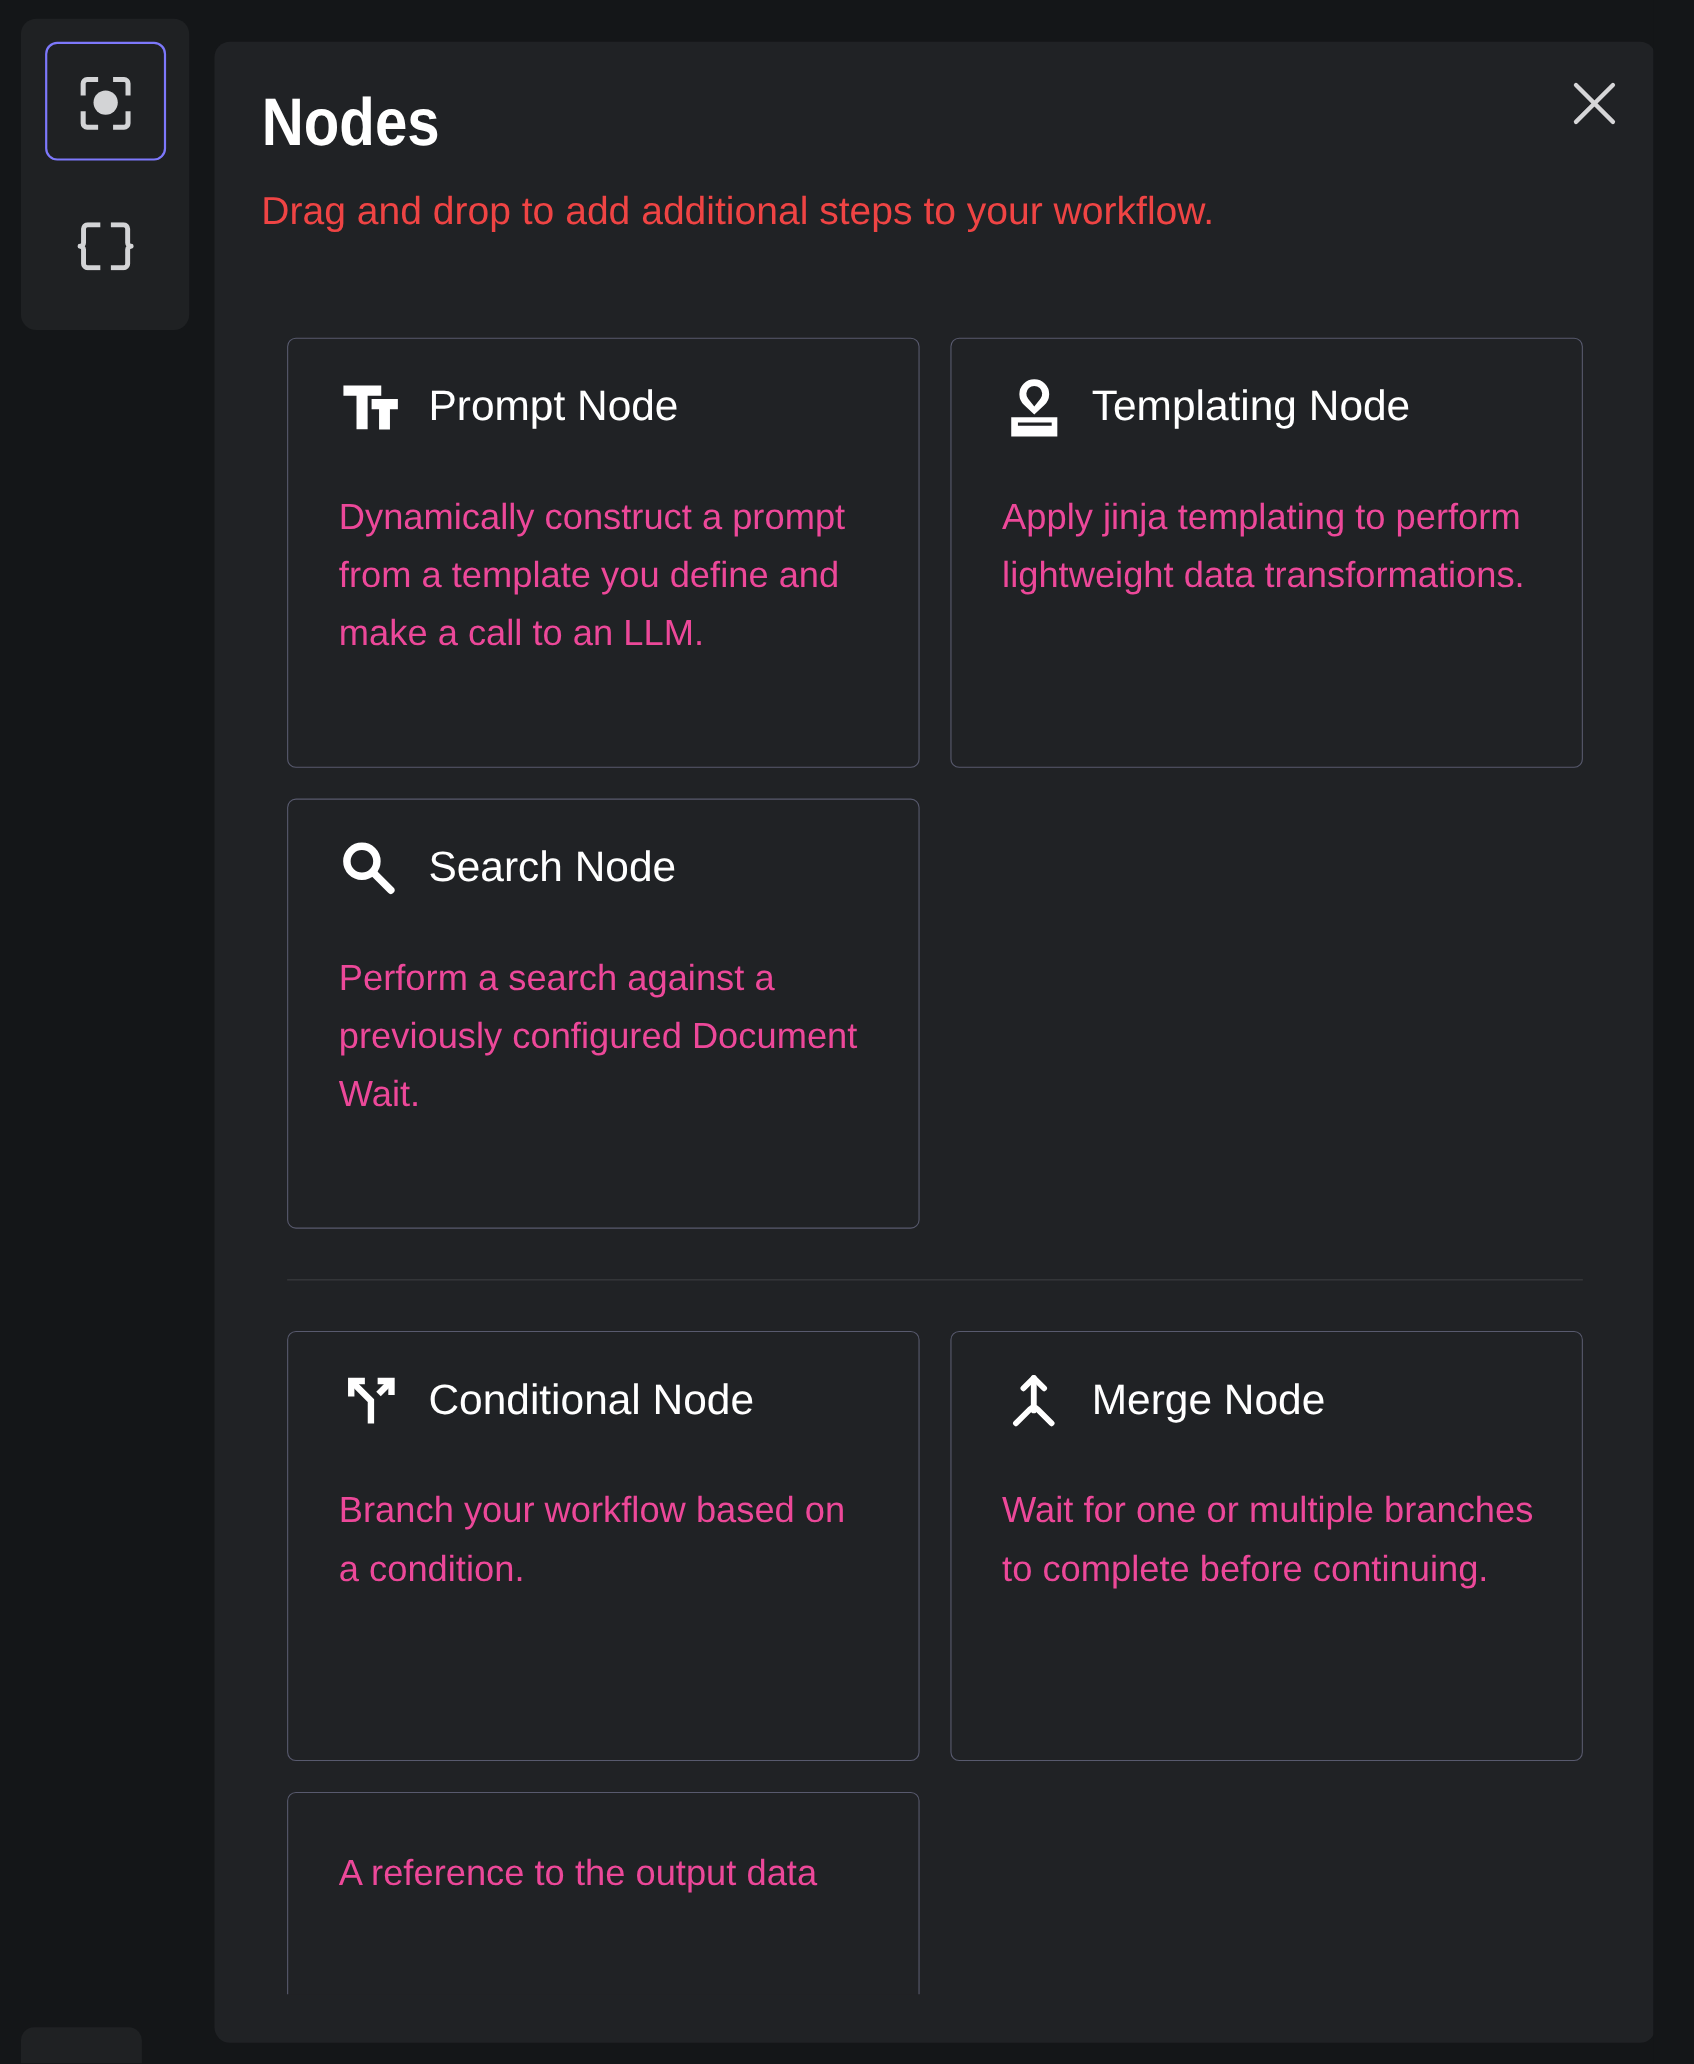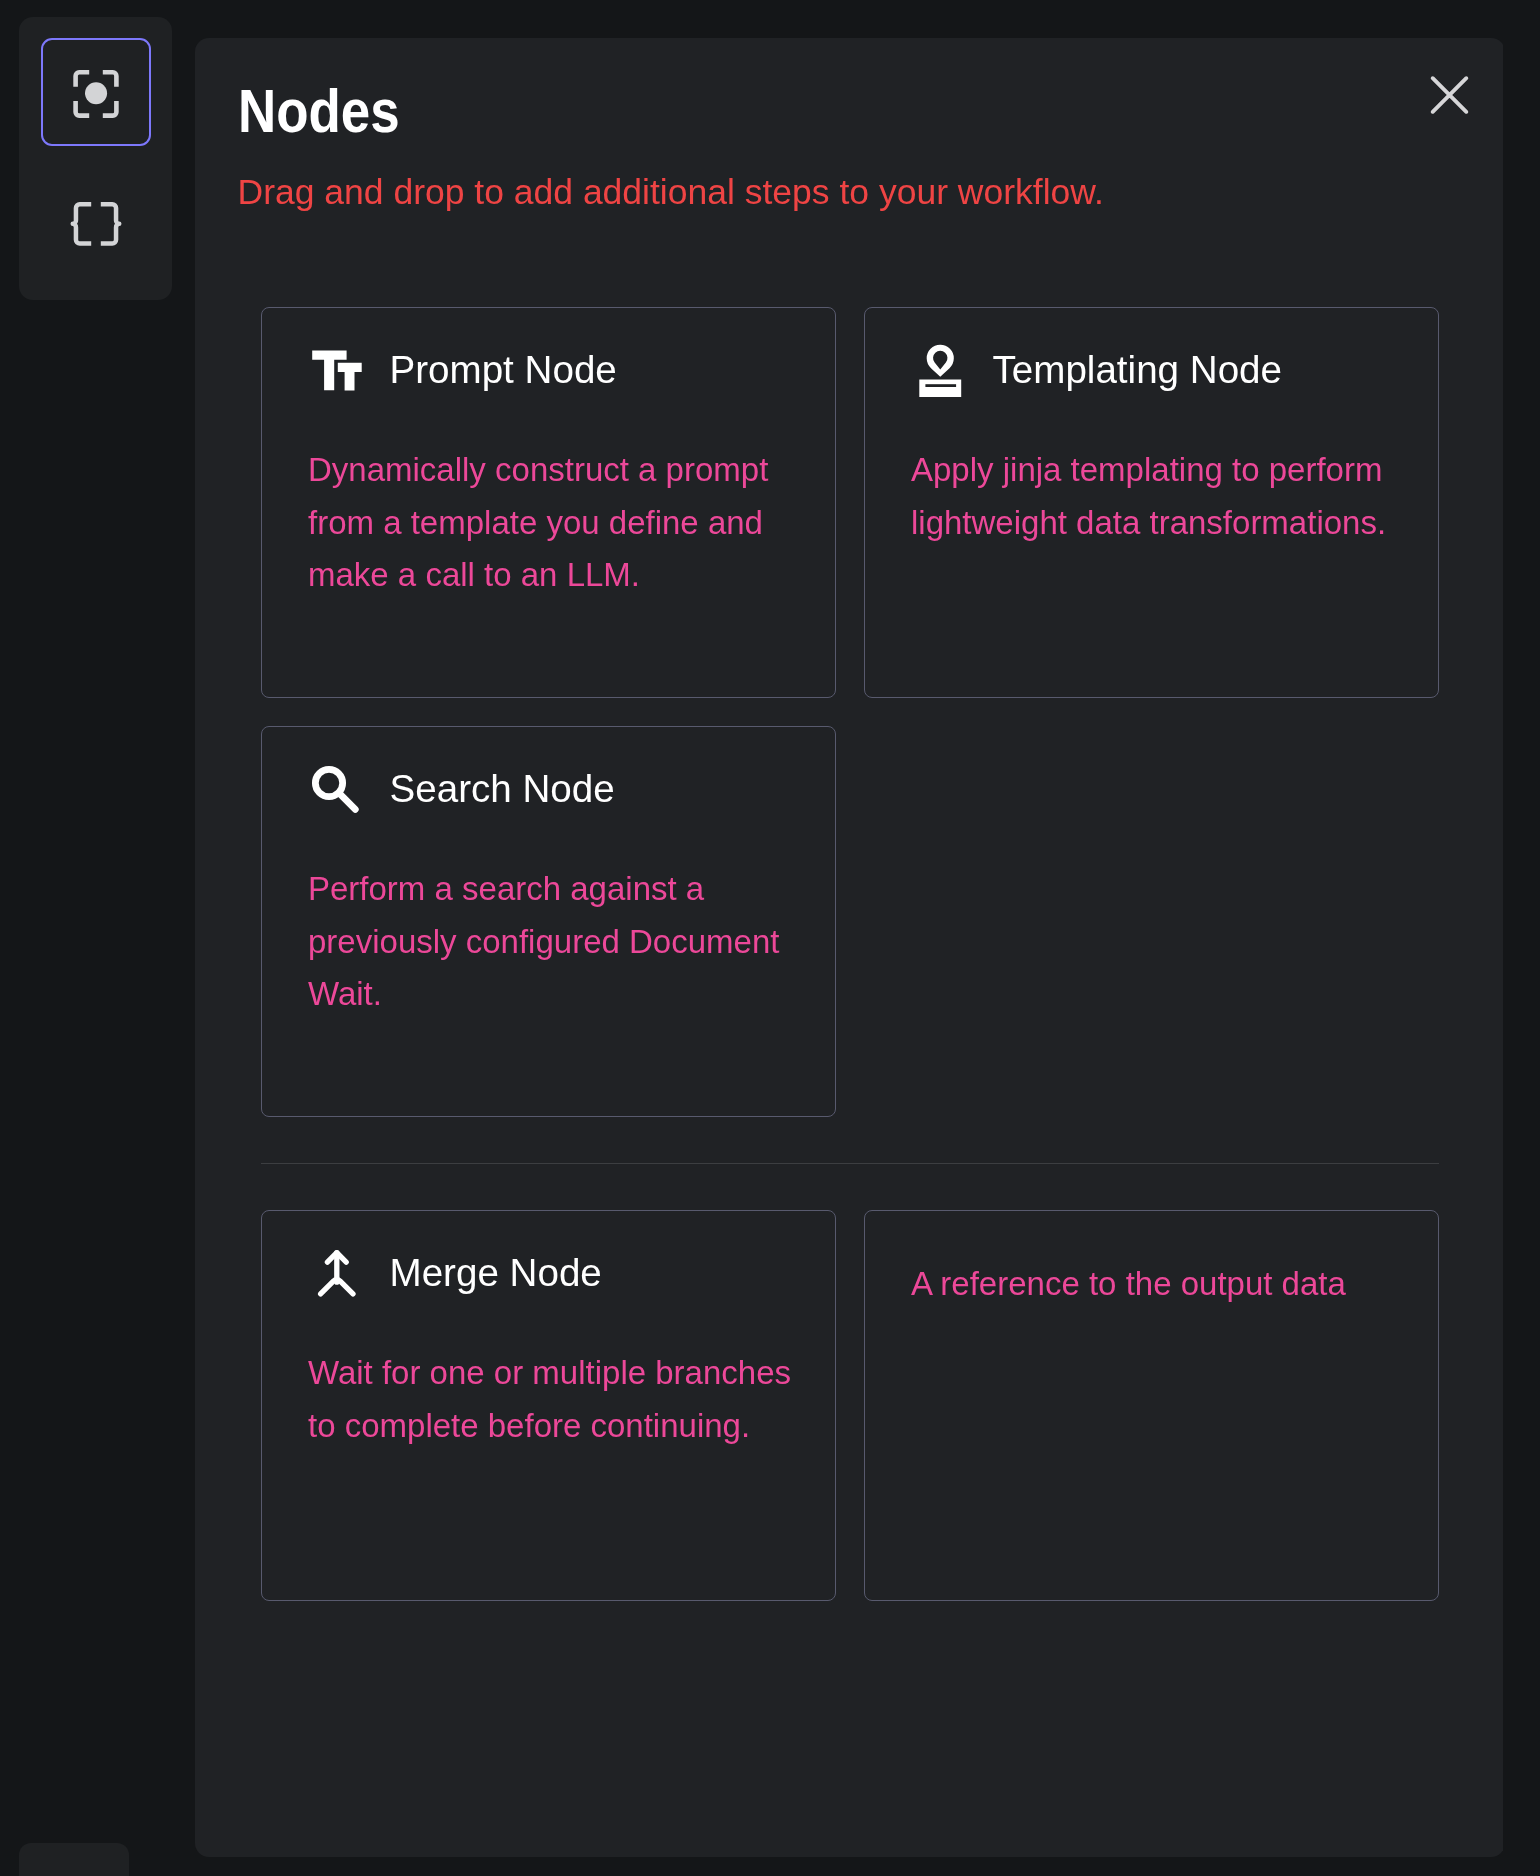--- a/index.html
+++ b/index.html
@@ -162,20 +162,34 @@
               <span class="card-title">Search Node</span>
             </div>
             <div class="card-desc">Perform a search against a previously configured Document Wait.</div>
           </div>
         </div>
       <div class="divider"></div>
       <div class="grid" id="grid2">
           <div class="card">
             <div class="card-head">
               <span class="card-icon">
+                <svg width="52" height="52" viewBox="-2.5 -0.5 52 52" fill="none" stroke="currentColor" stroke-width="5.8" stroke-linecap="butt" stroke-linejoin="miter">
+                  <path d="M19.2 6.9H6.8v14.1"></path>
+                  <path d="M6.8 6.9 24.7 24.8V45.6"></path>
+                  <path d="M30.8 6.9h12.6v12.7"></path>
+                  <path d="M43.4 6.9 31.6 18.7"></path>
+                </svg>
+              </span>
+              <span class="card-title">Conditional Node</span>
+            </div>
+            <div class="card-desc">Branch your workflow based on a condition.</div>
+          </div>
+          <div class="card">
+            <div class="card-head">
+              <span class="card-icon">
                 <svg width="56" height="56" viewBox="-2 -2 56 56" fill="none" stroke="currentColor" stroke-width="5.3" stroke-linecap="round" stroke-linejoin="round">
                   <path d="M26.8 34.2V4.7"></path>
                   <path d="M17.4 14.1 26.8 4.7l9.4 9.4"></path>
                   <path d="M10.6 45.9 23.4 33.1a4.8 4.8 0 0 1 6.8 0l12.8 12.8"></path>
                 </svg>
               </span>
               <span class="card-title">Merge Node</span>
             </div>
             <div class="card-desc">Wait for one or multiple branches to complete before continuing.</div>
           </div>

